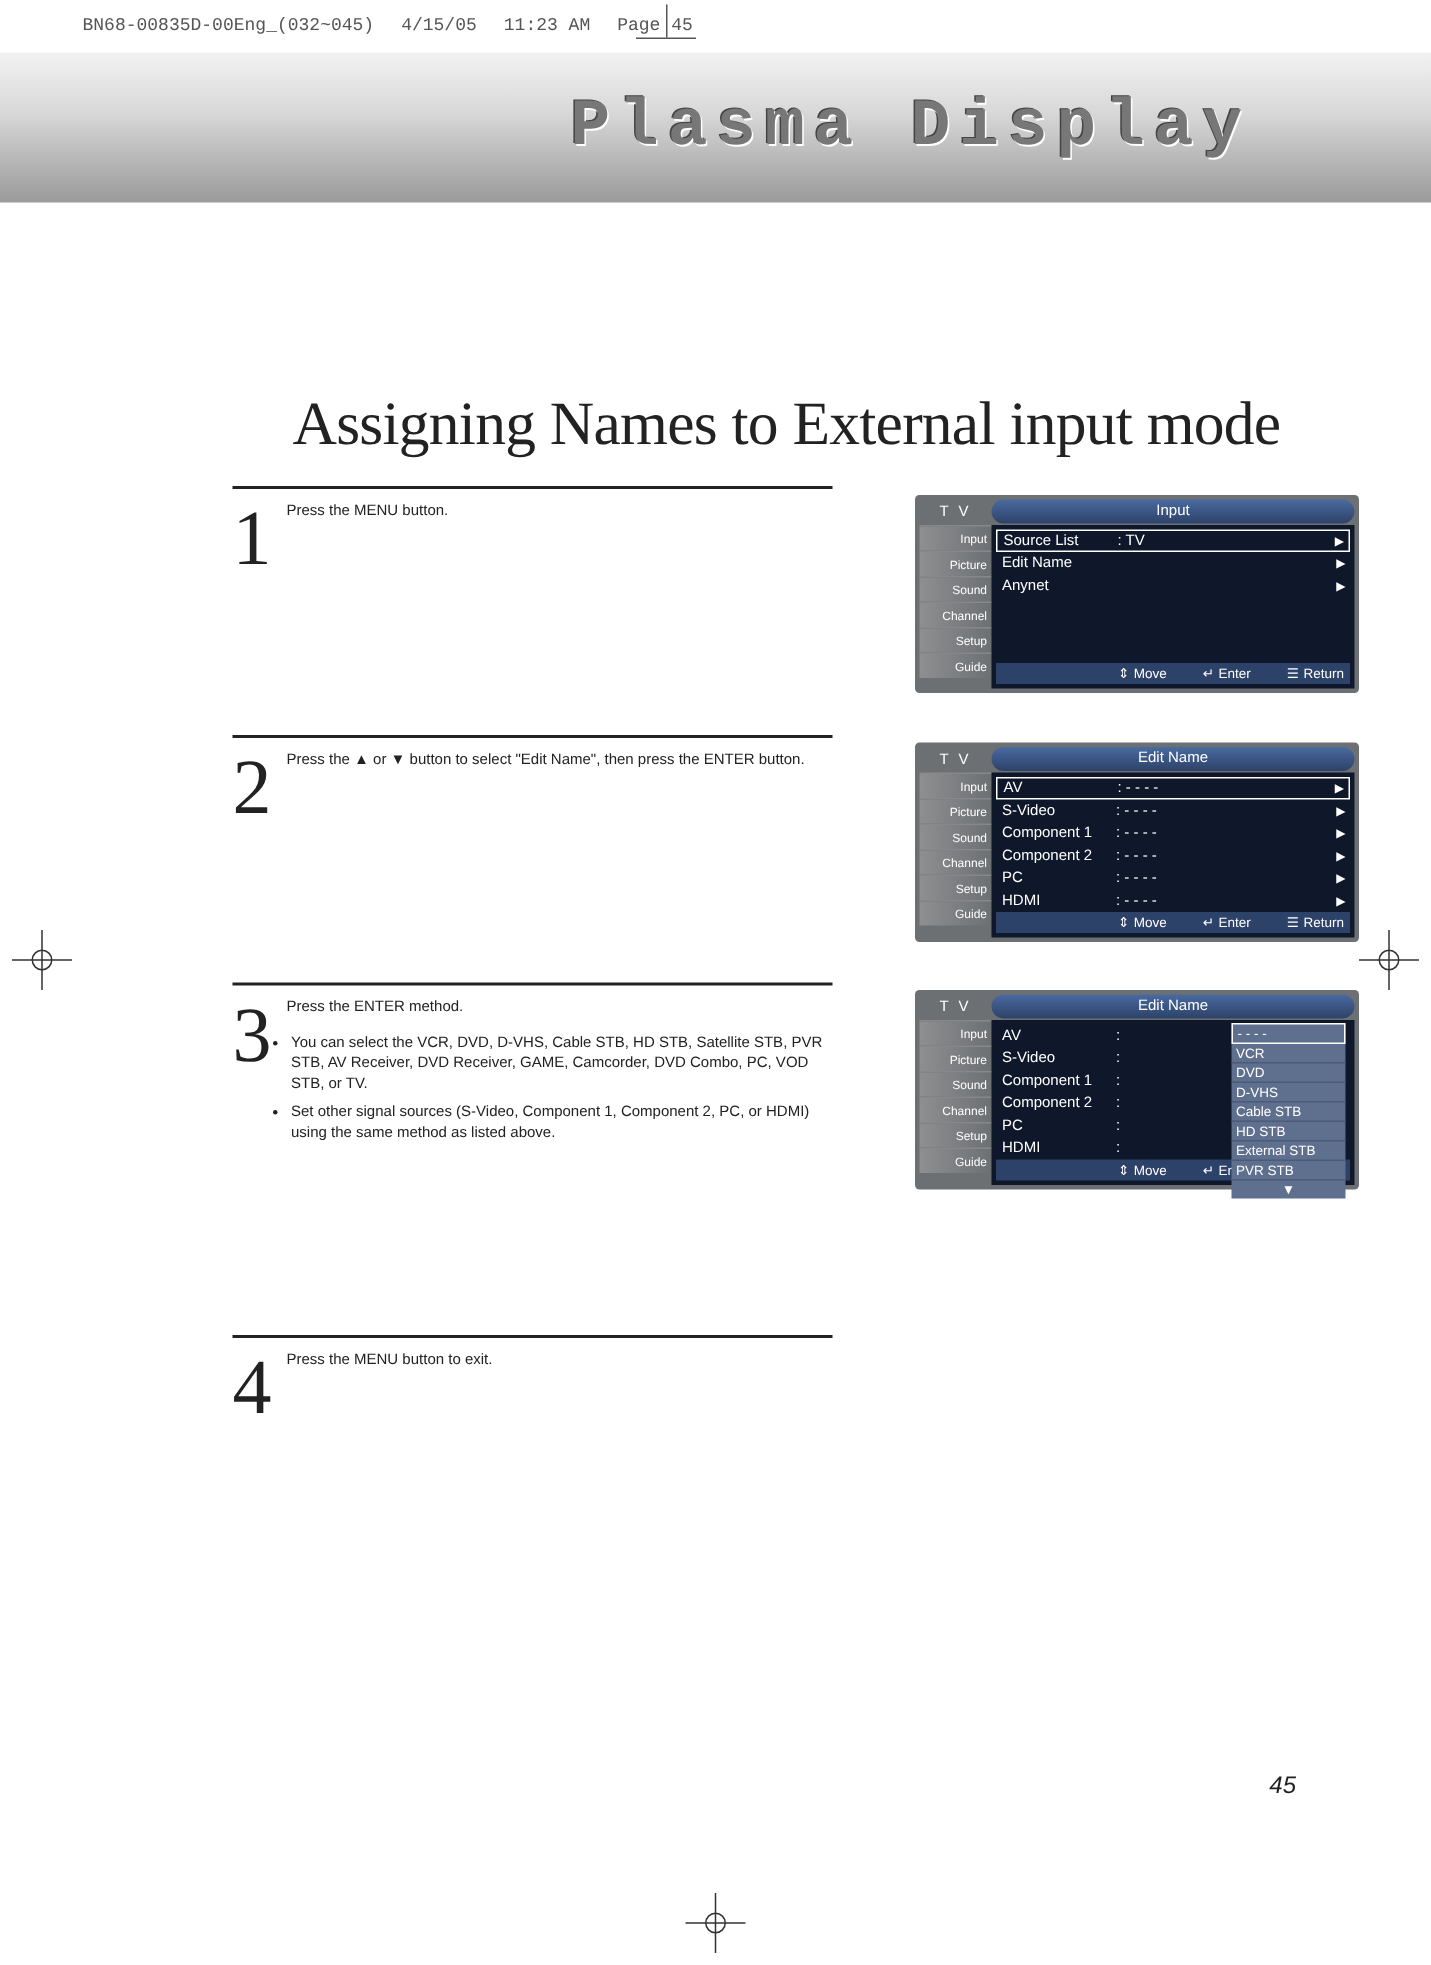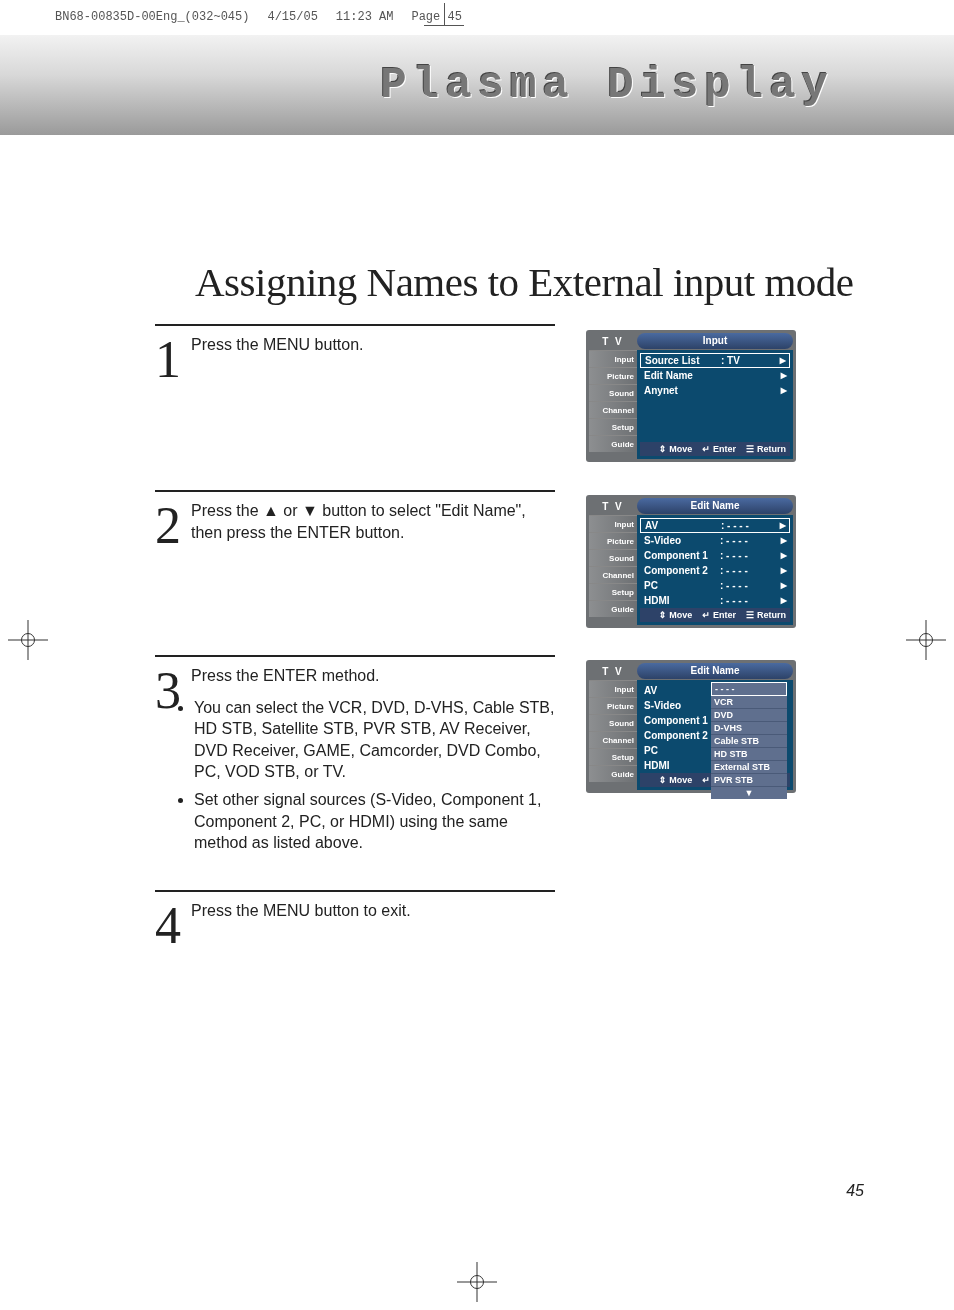--- a/index.html
+++ b/index.html
@@ -73,35 +73,35 @@
     position: absolute;
     left: 0; top: 0px;
     font-family: Georgia, serif;
     font-size: 52px;
     font-weight: 300;
     line-height: 1;
     color: #222;
   }
   .step-text {
     margin-left: 36px;
-    font-size: 16px;
+    font-size: 10px;
     line-height: 1.35;
     color: #222;
   }
   .step-text ul { margin: 10px 0 0 3px; }
   .step-text li { margin-bottom: 6px; }
 
   
   .osd {
     position: absolute;
-    left: 586px;
-    width: 210px;
+    left: 610px;
+    width: 296px;
     font-size: 10px;
     color: #fff;
-    font-weight: bold;
+    font-weight: normal;
   }
   .osd-shell {
     background: #6d7073;
     border-radius: 3px;
     padding: 3px;
   }
   .osd-top {
     display: flex; font-size: 10px;
   }
   .osd-tv {
@@ -122,21 +122,21 @@
     display: flex; flex-direction: column;
     font-size: 8px; text-align: right;
   }
   .osd-sidebar div {
     height: 17px; line-height: 17px; padding-right: 3px;
     background: linear-gradient(to right,#8d8f91,#6d7073);
     border-top: 1px solid #888;
   }
   .osd-content {
     flex: 1;
-    background: #0c4a6e;
+    background: #0f172a;
     padding: 3px;
     position: relative;
   }
   .osd-row {
     display: flex;
     height: 15px; line-height: 15px;
     font-size: 10px;
     align-items: center;
   }
   .osd-row.sel {
@@ -144,21 +144,21 @@
   }
   .osd-label { width: 80px; padding-left: 4px; }
   .osd-value { flex: 1; }
   .osd-arrow { width: 10px; text-align: right; padding-right: 3px; font-size: 8px; }
   .osd-footer {
     display: flex;
     background: #2d4268;
     font-size: 9px;
     padding: 2px 4px;
     justify-content: flex-end;
-    gap: 10px;
+    gap: 24px;
   }
   .osd-footer span::before { margin-right: 3px; }
   .osd-footer .move::before { content:"⇕"; }
   .osd-footer .enter::before { content:"↵"; }
   .osd-footer .return::before { content:"☰"; }
 
   .dropdown {
     position: absolute;
     right: 6px; top: 2px;
     width: 76px;

